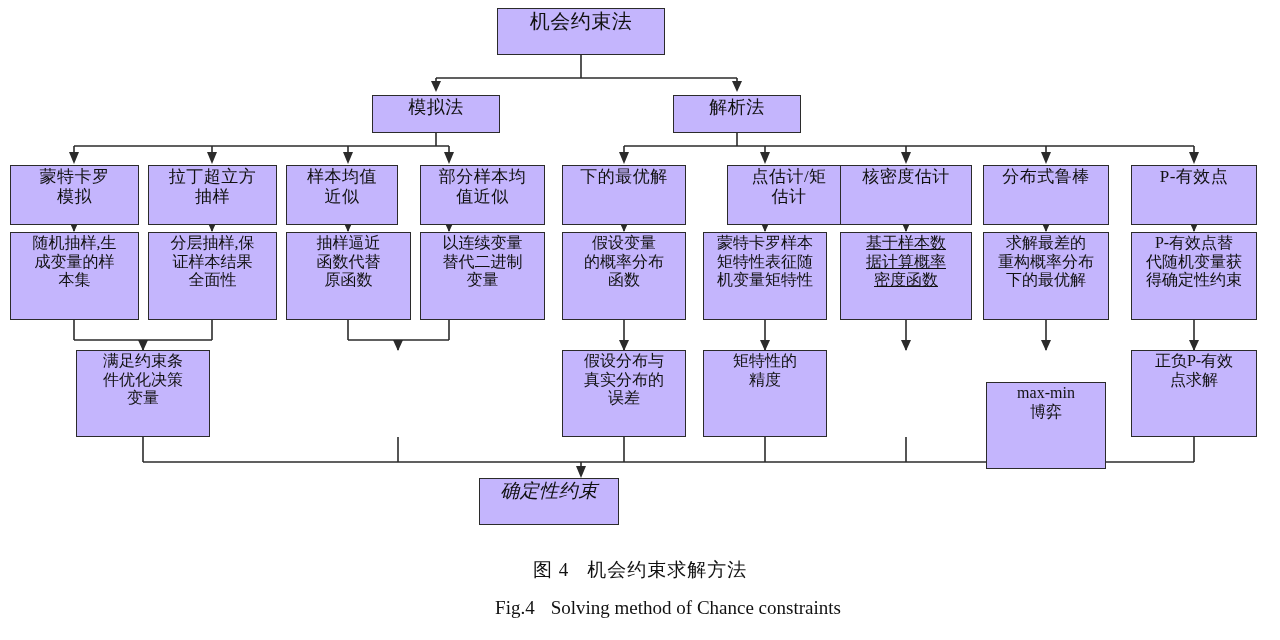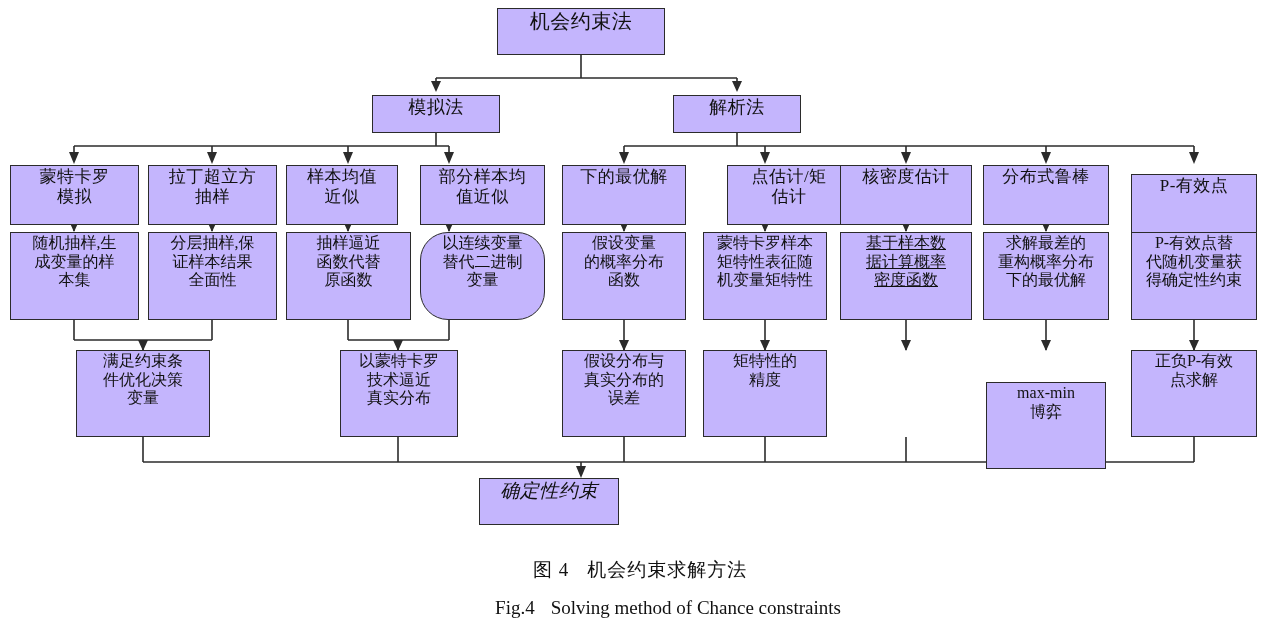--- a/index.html
+++ b/index.html
@@ -178,34 +178,34 @@
   </div>
   <div class="box lvl3" style="left:703px;top:165px;width:124px;height:60px;margin-left:24px;">
     <span>点估计/矩<br>估计</span>
   </div>
   <div class="box lvl3" style="left:840px;top:165px;width:132px;height:60px;">
     <span>核密度估计</span>
   </div>
   <div class="box lvl3" style="left:983px;top:165px;width:126px;height:60px;">
     <span>分布式鲁棒</span>
   </div>
-  <div class="box lvl3" style="left:1131px;top:174px;width:126px;height:60px;">
+  <div class="box lvl3" style="left:1131px;top:165px;width:126px;height:60px;">
     <span>P-有效点</span>
   </div>
 
   <div class="box lvl4" style="left:10px;top:232px;width:129px;height:88px;">
     <span>随机抽样,生<br>成变量的样<br>本集</span>
   </div>
   <div class="box lvl4" style="left:148px;top:232px;width:129px;height:88px;">
     <span>分层抽样,保<br>证样本结果<br>全面性</span>
   </div>
   <div class="box lvl4" style="left:286px;top:232px;width:125px;height:88px;">
     <span>抽样逼近<br>函数代替<br>原函数</span>
   </div>
-  <div class="box lvl4" style="left:420px;top:232px;width:125px;height:88px;border-radius:28px;">
+  <div class="box lvl4" style="left:420px;top:232px;width:125px;height:88px;">
     <span>以连续变量<br>替代二进制<br>变量</span>
   </div>
   <div class="box lvl4" style="left:562px;top:232px;width:124px;height:88px;">
     <span>假设变量<br>的概率分布<br>函数</span>
   </div>
   <div class="box lvl4" style="left:703px;top:232px;width:124px;height:88px;">
     <span>蒙特卡罗样本<br>矩特性表征随<br>机变量矩特性</span>
   </div>
   <div class="box lvl4" style="left:840px;top:232px;width:132px;height:88px;text-decoration:underline;">
     <span>基于样本数<br>据计算概率<br>密度函数</span>
@@ -213,23 +213,20 @@
   <div class="box lvl4" style="left:983px;top:232px;width:126px;height:88px;">
     <span>求解最差的<br>重构概率分布<br>下的最优解</span>
   </div>
   <div class="box lvl4" style="left:1131px;top:232px;width:126px;height:88px;">
     <span>P-有效点替<br>代随机变量获<br>得确定性约束</span>
   </div>
 
   <div class="box lvl5" style="left:76px;top:350px;width:134px;height:87px;">
     <span>满足约束条<br>件优化决策<br>变量</span>
   </div>
-  <div class="box lvl5" style="left:340px;top:350px;width:118px;height:87px;">
-    <span>以蒙特卡罗<br>技术逼近<br>真实分布</span>
-  </div>
   <div class="box lvl5" style="left:562px;top:350px;width:124px;height:87px;">
     <span>假设分布与<br>真实分布的<br>误差</span>
   </div>
   <div class="box lvl5" style="left:703px;top:350px;width:124px;height:87px;">
     <span>矩特性的<br>精度</span>
   </div>
   <div class="box lvl5 mono-lbl" style="left:986px;top:350px;width:120px;height:87px;">
     <span>max-min<br>博弈</span>
   </div>
   <div class="box lvl5" style="left:1131px;top:350px;width:126px;height:87px;">

